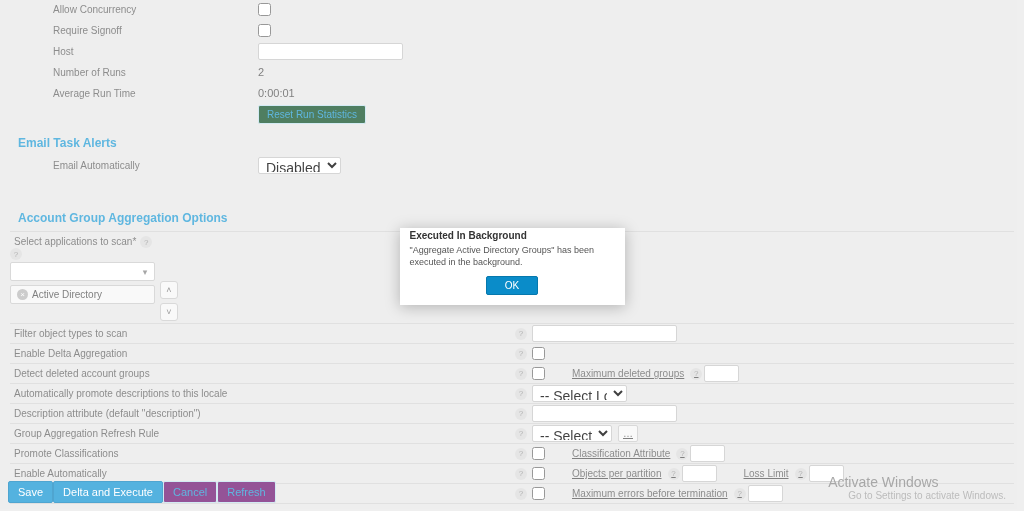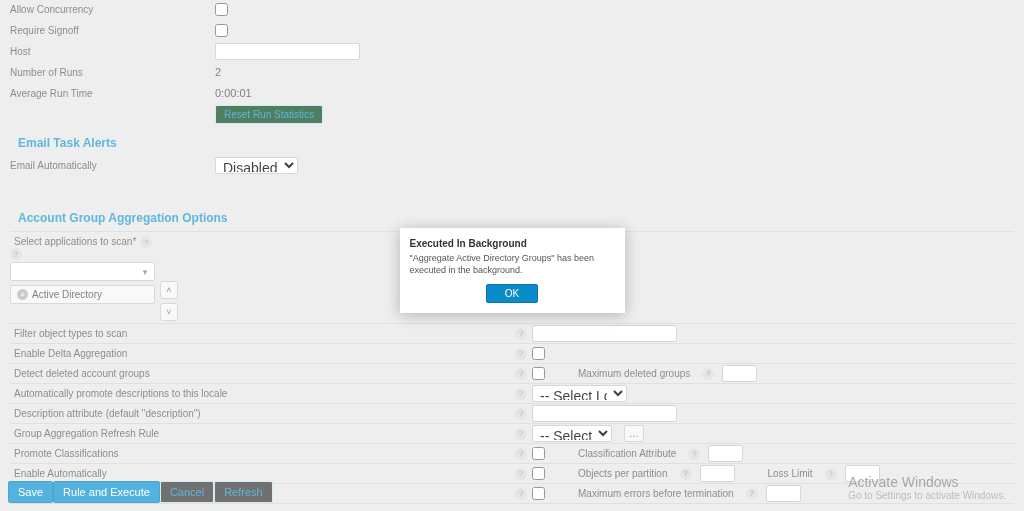--- a/index.html
+++ b/index.html
@@ -6,62 +6,62 @@
 body {
   font-family: Arial, Helvetica, sans-serif;
   font-size: 11px;
   color: #555;
   background: #e9e9e9;
   width: 1024px;
   height: 511px;
   position: relative;
 }
 .form-area { padding: 0 10px; }
-.form-row { display: flex; align-items: center; min-height: 18px; margin-bottom: 3px; }
+.form-row { display: flex; align-items: center; min-height: 18px; margin-bottom: 3px; margin-left: 43px; }
 .form-label { width: 205px; color: #666; font-size: 10px; }
 .section-title { color: #2a9fd6; font-weight: bold; font-size: 12px; margin: 12px 0 6px 18px; }
 .btn-reset {
   background: #14532d; border: 1px solid #c5e4f0; color: #2a9fd6;
   font-size: 10px; padding: 3px 8px; border-radius: 2px; cursor: pointer;
 }
 select, input[type="text"] {
   border: 1px solid #c8c8c8; border-radius: 2px; font-size: 14px; padding: 1px 3px; background: #fff; height: 17px;
 }
 input[type="checkbox"] { }
 .wide-input { width: 145px; }
 .opt-panel { margin: 0 10px; }
 .opt-row { display: flex; align-items: center; border-bottom: 1px solid #d6d6d6; min-height: 20px; padding: 0; }
 .opt-row:first-child { border-top: 1px solid #d6d6d6; flex-direction: column; }
 .opt-label { width: 505px; font-size: 10px; color: #666; display: flex; align-items: center; padding-left: 4px; }
 .opt-info { width: 12px; height: 12px; border-radius: 50%; background: #ddd; color: #999; font-size: 8px; display: inline-flex; align-items: center; justify-content: center; margin-left: 4px; cursor: default; }
 .opt-info2 { width: 12px; height: 12px; border-radius: 50%; background: #ddd; color: #999; font-size: 8px; display: inline-flex; align-items: center; justify-content: center; margin-right: 5px; cursor: default; }
-.opt-ctrl { flex: 1; display: flex; align-items: center; gap: 8px; }
+.opt-ctrl { flex: 1; display: flex; align-items: center; gap: 2px; text-decoration: underline; }
 .mini-label { font-size: 10px; color: #666; margin-left: 25px; }
 .app-select-area { display: flex; gap: 5px; flex: 1; padding: 2px 0; }
 .app-select-main { flex: 1; }
 .app-select-top { border: 1px solid #ccc; height: 19px; width: 145px; background: #fff; display: flex; justify-content: flex-end; align-items: center; border-radius: 2px; }
 .chev { width: 18px; text-align: center; color: #888; font-size: 9px; }
 .app-selected-tag { border: 1px solid #ccc; background: #f7f7f7; padding: 3px 6px; margin-top: 4px; display: flex; align-items: center; gap: 4px; font-size: 10px; border-radius: 2px; width: 145px; }
 .remove-x { width: 11px; height: 11px; border-radius: 50%; background: #bbb; color: #fff; font-size: 8px; display: inline-flex; align-items: center; justify-content: center; cursor: pointer; }
 .updown { display: flex; flex-direction: column; gap: 4px; margin-top: 19px; }
 .updown-btn { width: 18px; height: 18px; border: 1px solid #ccc; border-radius: 3px; background: #f7f7f7; display: flex; align-items: center; justify-content: center; font-size: 9px; color: #777; cursor: pointer; }
 .ellipsis-btn { width: 20px; height: 17px; border: 1px solid #ccc; border-radius: 2px; background: #f7f7f7; display: inline-flex; align-items: center; justify-content: center; cursor: pointer; font-size: 10px; color: #666; margin-left: 4px; }
 .footer { position: absolute; bottom: 8px; left: 8px; display: flex; }
 .btn { font-size: 11px; padding: 4px 9px; border-radius: 2px; cursor: pointer; border: 1px solid transparent; }
 .btn-primary { background: #1b98d5; color: #fff; border-color: #1587c1; }
-.btn-secondary { background: #404040; color: #2a9fd6; border-color: #c5e4f0; }
+.btn-secondary { background: #701a75; color: #2a9fd6; border-color: #c5e4f0; }
 .overlay { position: absolute; inset: 0; background: rgba(255,255,255,0.25); display: flex; align-items: flex-start; justify-content: center; padding-top: 228px; }
 .modal { width: 225px; background: #fff; box-shadow: 0 2px 14px rgba(0,0,0,0.25); }
-.modal-title { font-size: 10px; font-weight: bold; padding: 10px 10px 4px; color: #333; }
+.modal-title { font-size: 10px; font-weight: bold; padding: 2px 10px 4px; color: #333; }
 .modal-body { font-size: 9px; color: #555; padding: 0 10px 8px; line-height: 1.3; }
 .modal-footer { display: flex; justify-content: center; padding: 0 0 10px; }
 .modal-ok { background: #0a8cc9; color: #fff; border: 1px solid #0678ad; padding: 3px 18px; font-size: 10px; border-radius: 2px; cursor: pointer; }
 .activate { position: absolute; right: 18px; bottom: 10px; text-align: left; color: #9e9e9e; }
 .activate .t1 { font-size: 14px; color: #8a8a8a; }
-.activate .t2 { font-size: 10px; color: #a5a5a5; }
+.activate .t2 { font-size: 10px; color: #a5a5a5; margin-left: 20px; }
 .rule-select { width: 80px; }
 .locale-select { width: 95px; }
 .num-input { width: 35px; }
 .mid-dropdown { height: 17px; border: 1px solid #c8c8c8; width: 145px; background: #fff; border-radius: 2px; }
 </style>
 </head>
 <body>
 
 <div class="form-area">
   <div class="form-row">
@@ -229,21 +229,21 @@
       <input type="checkbox" style="">
       <span class="mini-label">Maximum errors before termination</span>
       <span class="opt-info">?</span>
       <input type="text" class="num-input" style="">
     </div>
   </div>
 </div>
 
 <div class="footer">
   <button class="btn btn-primary">Save</button>
-  <button class="btn btn-primary">Rule and Execute</button>
+  <button class="btn btn-primary">Delta and Execute</button>
   <button class="btn btn-secondary">Cancel</button>
   <button class="btn btn-secondary">Refresh</button>
 </div>
 
 <div class="activate">
   <div class="t1">Activate Windows</div>
   <div class="t2">Go to Settings to activate Windows.</div>
 </div>
 
 <div class="overlay">

